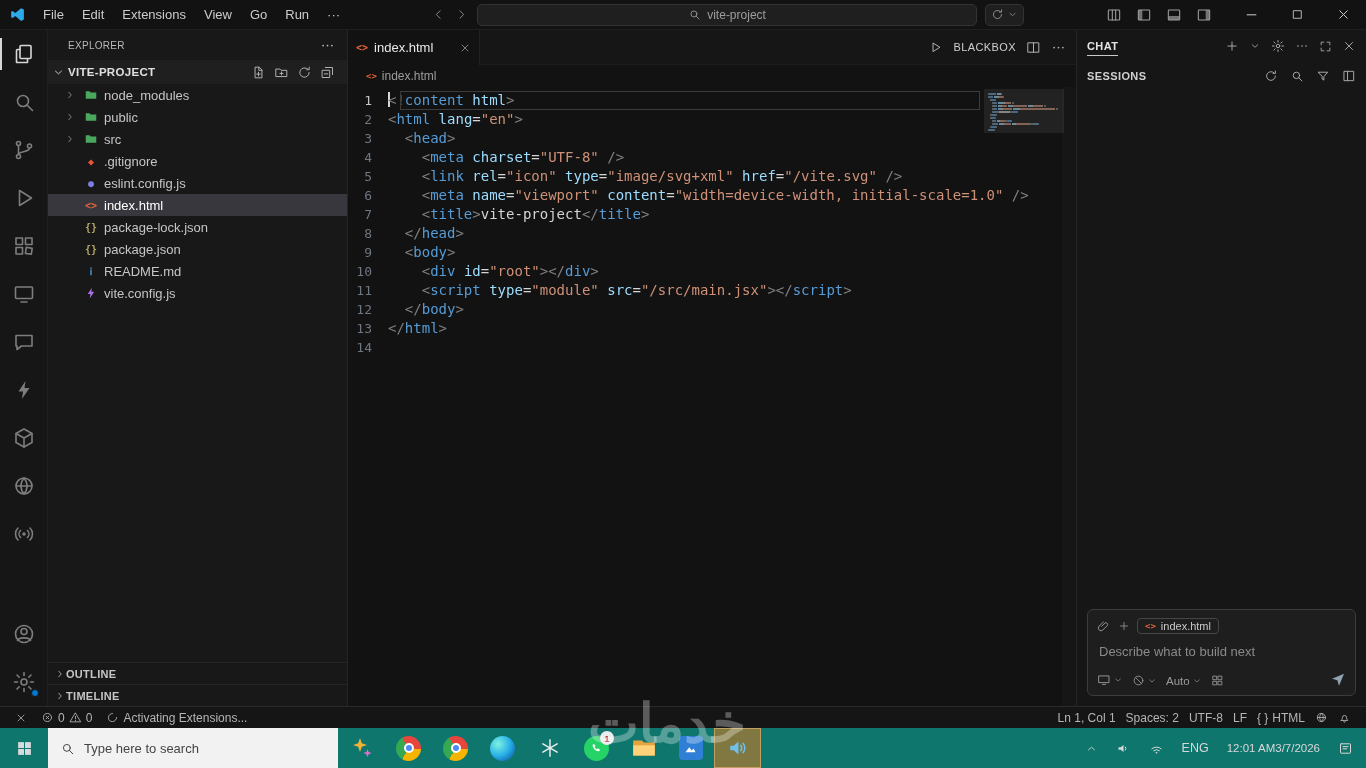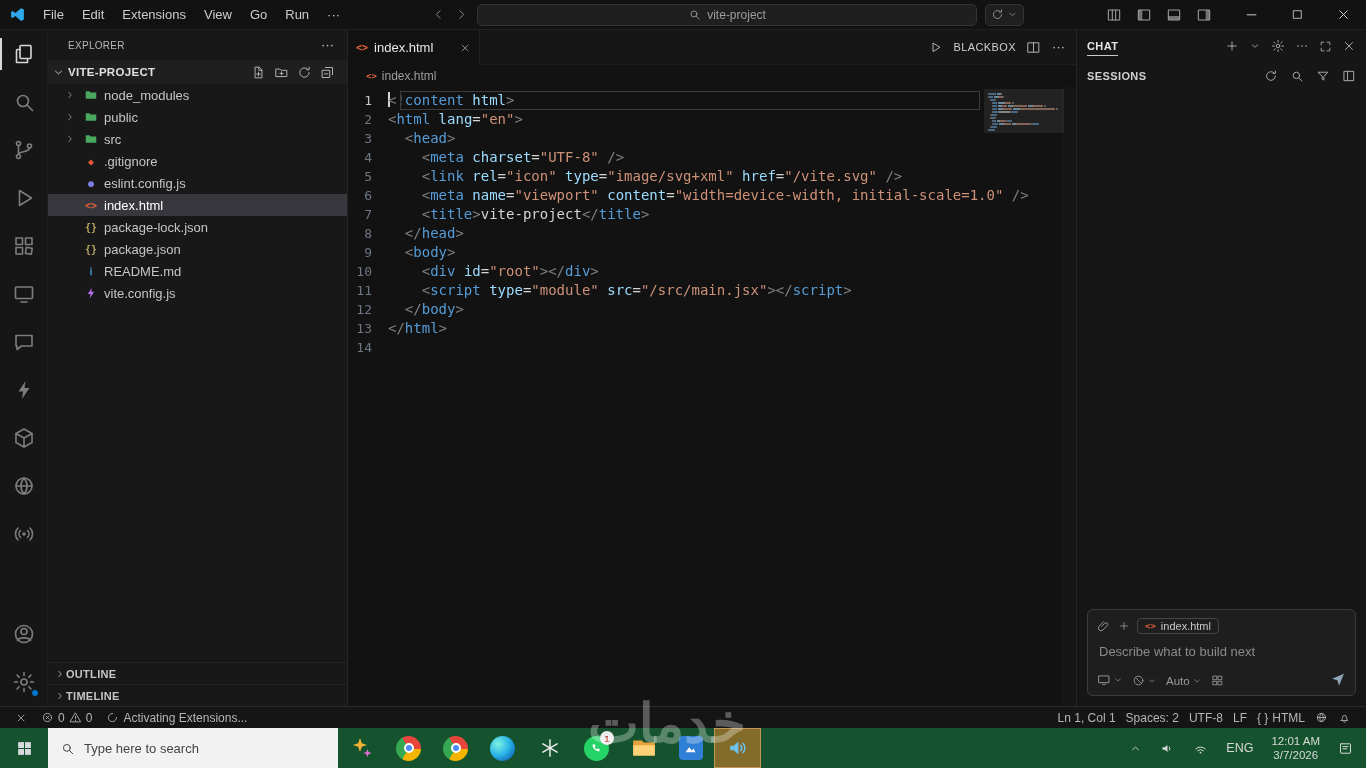--- a/index.html
+++ b/index.html
@@ -83,35 +83,35 @@
   .cpi-row3 { display:flex; align-items:flex-end; gap:9px; color:#9a9a9a; font-size:11.5px; }
   .cpi-group { display:flex; align-items:center; gap:2px; }
   .cpi-send { margin-left:auto; color:#8fa3b3; }
 
   
   .statusbar { height:22px; background:#151515; border-top:1px solid #2a2a2a; display:flex; align-items:center; padding:0 10px; font-size:12px; color:#b5b5b5; gap:4px; }
   .st-item { display:flex; align-items:center; gap:4px; padding:0 5px; height:22px; }
   .st-right { margin-left:auto; display:flex; align-items:center; }
 
   
-  .taskbar { height:40px; background:#14532d; display:flex; align-items:stretch; }
+  .taskbar { height:40px; background:#0f766e; display:flex; align-items:stretch; }
   .tk-start { width:48px; display:flex; align-items:center; justify-content:center; }
   .tk-search { width:290px; background:#f2f2f2; display:flex; align-items:center; gap:9px; padding:0 12px; color:#444; font-size:13px; }
   .task-app { width:47px; display:flex; align-items:center; justify-content:center; position:relative; }
   .task-app.active-app { background:rgba(190,120,40,.65); border:1px solid rgba(255,200,130,.5); }
   .chrome { width:25px; height:25px; border-radius:50%; background:conic-gradient(from -30deg,#e8453c 0 120deg,#f4b400 0 240deg,#36a852 0 360deg); display:flex; align-items:center; justify-content:center; }
   .chrome-c { width:10px; height:10px; border-radius:50%; background:#4c8bf5; border:2.5px solid #fff; }
   .edge { width:25px; height:25px; border-radius:50%; background:radial-gradient(circle at 32% 32%,#7df3e1,#2bb3e8 48%,#0a59a8 92%); }
   .wa { width:25px; height:25px; border-radius:50%; background:#25d366; display:flex; align-items:center; justify-content:center; color:#fff; }
   .badge { position:absolute; top:3px; right:6px; min-width:14px; height:14px; border-radius:7px; background:#ececec; color:#b02a20; font-size:9.5px; font-weight:bold; display:flex; align-items:center; justify-content:center; }
   .photos { width:24px; height:24px; border-radius:4px; background:#2f7fd6; display:flex; align-items:center; justify-content:center; }
   .tray { margin-left:auto; display:flex; align-items:center; gap:4px; padding-right:6px; color:#d8d8d8; }
   .tray-item { padding:0 7px; height:40px; display:flex; align-items:center; justify-content:center; }
   .tray-lang { font-size:12.5px; }
-  .tray-clock { flex-direction:column; line-height:14px; font-size:11.5px; text-align:center; }
+  .tray-clock { line-height:14px; font-size:11.5px; text-align:center; }
 
   .watermark { position:absolute; left:588px; top:692px; font-size:54px; color:rgba(255,255,255,.3); z-index:50; pointer-events:none; font-weight:bold; }
 </style>
 </head>
 <body>
 
 <div class="titlebar">
   <div class="vslogo">
     <svg width="17" height="17" viewBox="0 0 24 24">
         <path d="M17 3l4 2v14l-4 2-8-7-4 3-2-1v-8l2-1 4 3z" fill="#2da8e8"></path>

